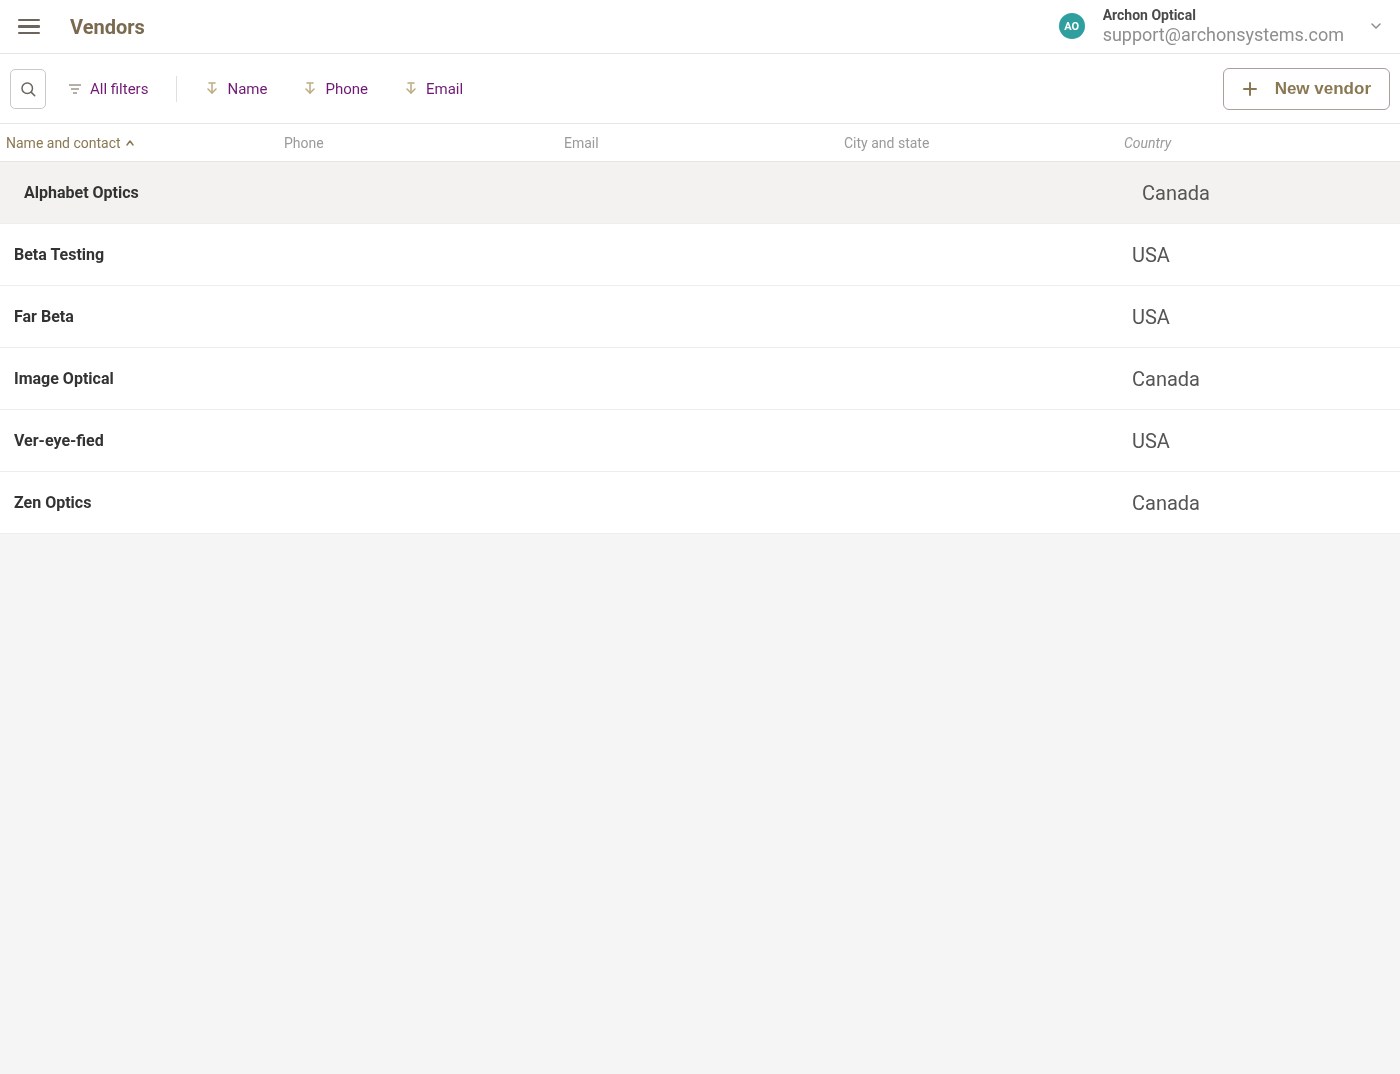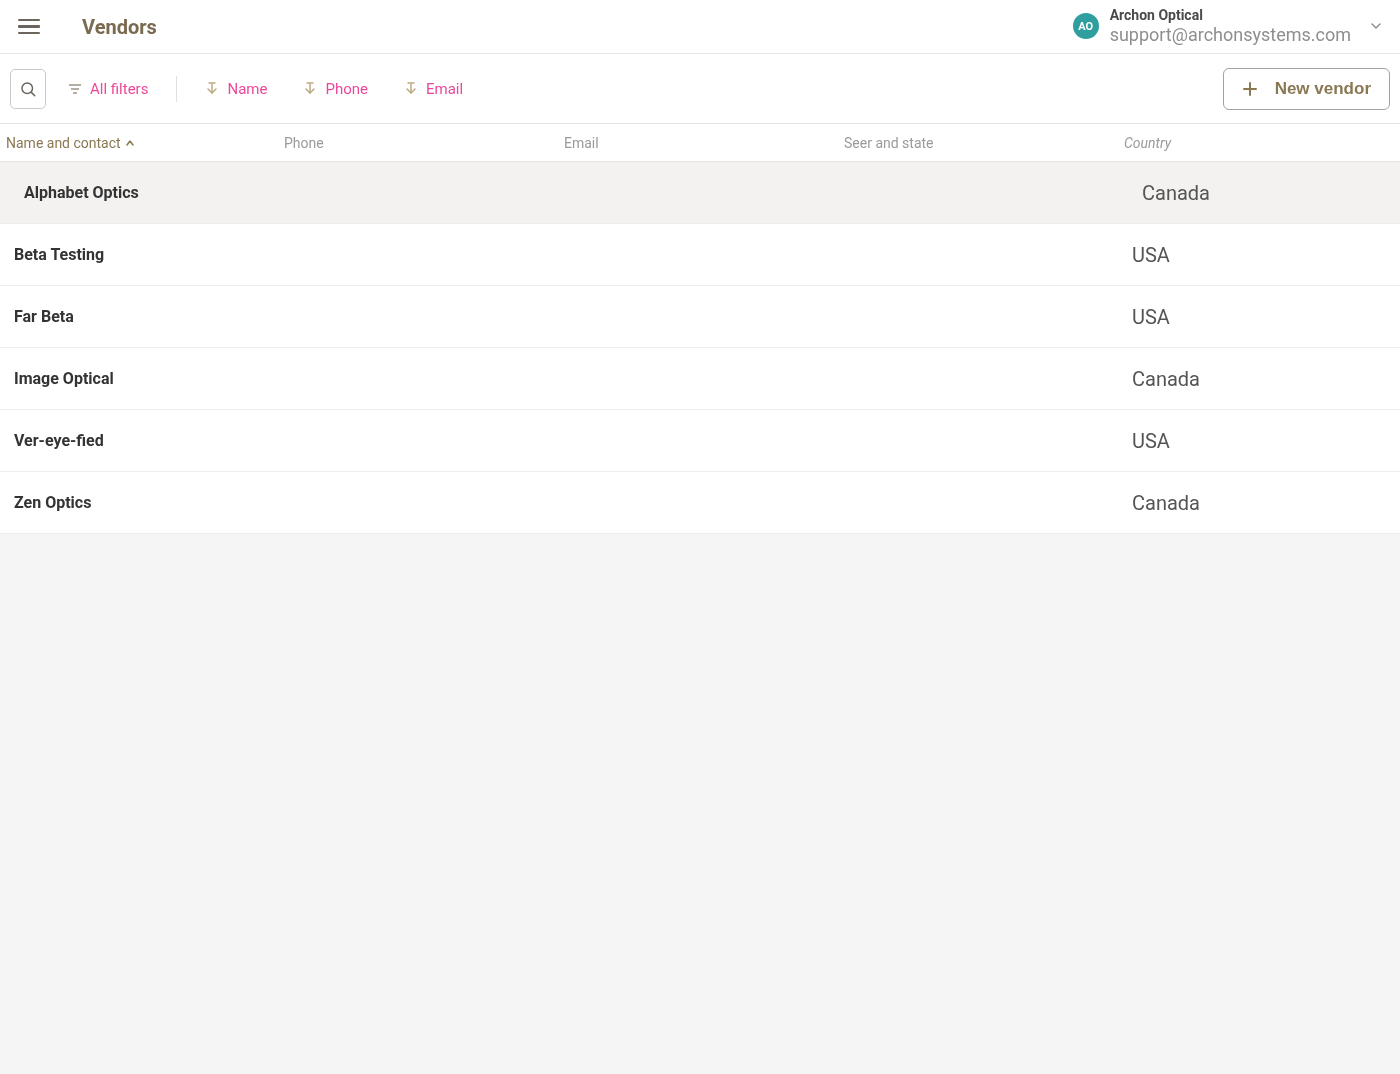--- a/index.html
+++ b/index.html
@@ -12,34 +12,34 @@
 }
 .app-header {
   height: 54px;
   background: #fff;
   border-bottom: 1px solid #e5e5e5;
   display: flex;
   align-items: center;
   padding: 0 18px;
   justify-content: space-between;
 }
-.header-left { display: flex; align-items: center; gap: 40px; }
+.header-left { display: flex; align-items: center; gap: 28px; }
 .hamburger {
   width: 24px; height: 24px;
   display: flex; flex-direction: column; justify-content: center; gap: 4px;
   cursor: pointer;
 }
 .hamburger span {
   display: block; width: 22px; height: 2.5px; background: #6b655e; border-radius: 1px;
 }
 .page-title {
   font-size: 20px; font-weight: 700; color: #7a6a4f;
 }
 .header-right {
-  display: flex; align-items: center; gap: 11px; cursor: pointer;
+  display: flex; align-items: center; gap: 18px; cursor: pointer;
 }
 .avatar {
   width: 26px; height: 26px; border-radius: 50%; background: #2e9e9f;
   color: #fff; font-size: 11px; font-weight: 700;
   display: flex; align-items: center; justify-content: center;
 }
 .account-text { line-height: 1.2; }
 .account-name { font-size: 14px; font-weight: 700; color: #4a4a4a; }
 .account-email { font-size: 18px; color: #8e8e8e; }
 .chevron-down { color: #8e8e8e; margin-left: 8px; }
@@ -59,21 +59,21 @@
   background: #fff;
   display: flex; align-items: center; justify-content: center;
   cursor: pointer;
 }
 .search-btn svg { stroke: #6b655e; }
 .filter-pill {
   display: flex; align-items: center; gap: 8px;
   padding: 8px 14px;
   border-radius: 5px;
   cursor: pointer;
-  color: #ec4899;
+  color: #701a75;
   font-size: 15px;
 }
 .filter-icon { width: 14px; height: 14px; color: #9e9589; }
 .divider {
   width: 1px; height: 26px; background: #e0e0e0; margin: 0 6px;
 }
 .filter-arrow svg { stroke: #bda97f; fill: none; }
 .new-vendor-btn {
   display: flex; align-items: center; gap: 17px;
   border: 1.5px solid #a8a09a; border-radius: 6px;
@@ -205,21 +205,21 @@
   <div class="col-name">
     <span>Name and contact</span>
     <span class="sort-caret">
       <svg width="10" height="10" viewBox="0 0 10 10">
           <path d="M2 7 L5 3 L8 7" stroke="currentColor" stroke-width="1.5" fill="none" stroke-linecap="round" stroke-linejoin="round"></path>
         </svg>
     </span>
   </div>
   <div class="col-phone"><span>Phone</span></div>
   <div class="col-email"><span>Email</span></div>
-  <div class="col-city"><span>Seer and state</span></div>
+  <div class="col-city"><span>City and state</span></div>
   <div class="col-country"><span>Country</span></div>
 </div>
 
 <div class="table-body" id="table-body">
     <div class="row hovered">
       <div class="cell-name">Alphabet Optics</div>
       <div class="cell-phone"></div>
       <div class="cell-email"></div>
       <div class="cell-city"></div>
       <div class="cell-country">Canada</div>

